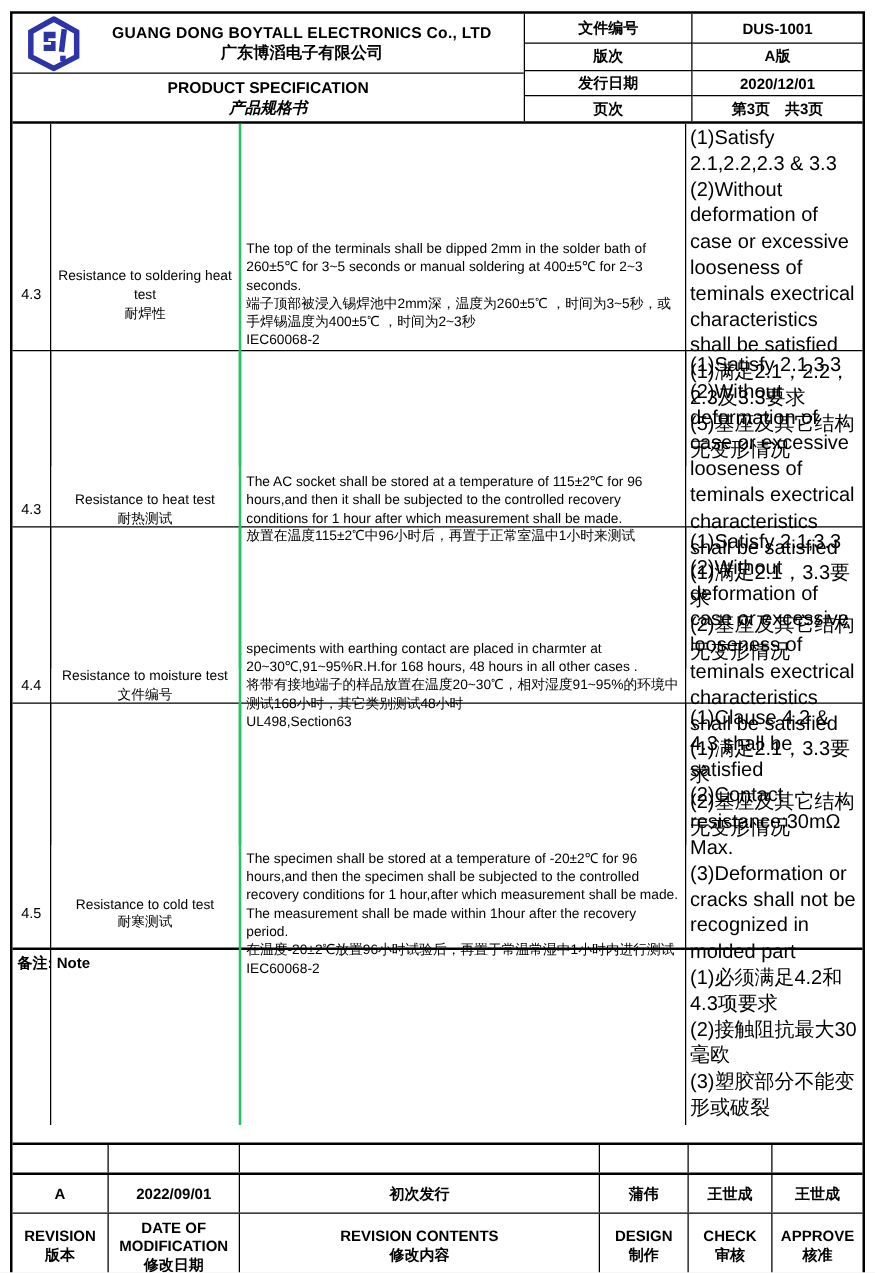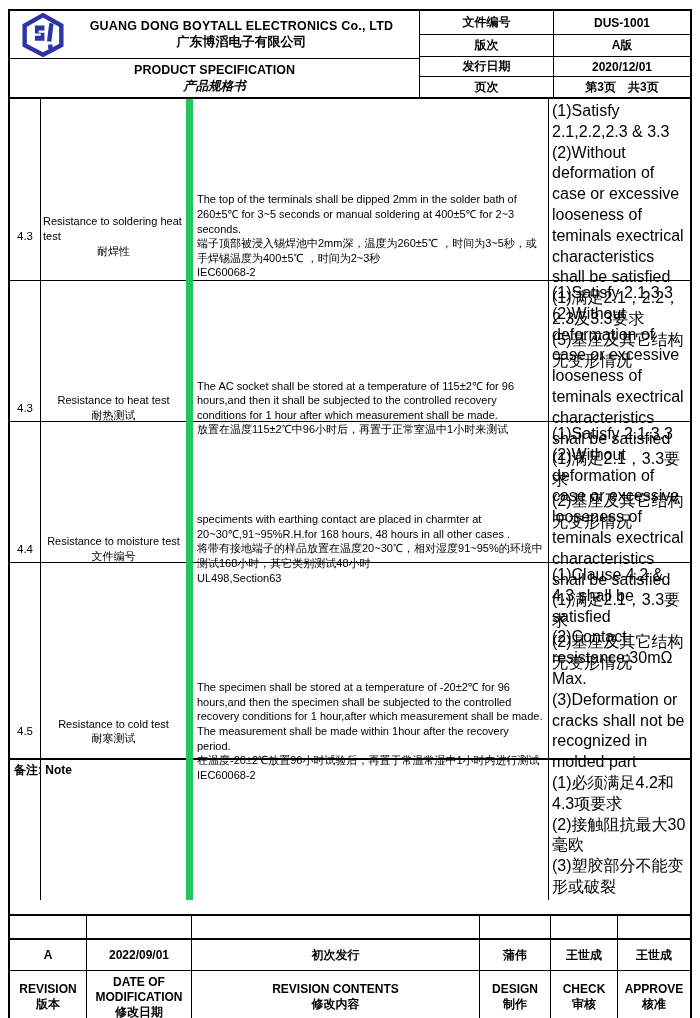--- a/index.html
+++ b/index.html
@@ -26,21 +26,21 @@
   .h-label { border-right:1px solid #000; }
   .h-row4 { border-bottom:none; }
 
   
   .spec-row { display:grid; grid-template-columns:31px 152px 356px 1fr; border-bottom:1px solid #000; }
   .spec-row.r1 { height:182px; }
   .spec-row.r2 { height:141px; }
   .spec-row.r3 { height:141px; }
   .spec-row.r4 { height:197px; border-bottom:2px solid #000; }
   .c-no { border-right:1px solid #000; display:flex; align-items:center; justify-content:center; font-size:11.5px; }
-  .c-name { border-right:7px solid #22c55e; display:flex; flex-direction:column; align-items:center; justify-content:center; font-size:11px; line-height:1.35; padding:2px; }
+  .c-name { border-right:2px solid #22c55e; display:flex; flex-direction:column; align-items:center; justify-content:center; text-align:center; font-size:11px; line-height:1.35; padding:2px; }
   .c-desc { border-right:1px solid #000; display:flex; align-items:center; padding:2px 4px;justify-content:flex-end; }
   .c-desc .txt { font-size:11px; line-height:1.33; white-space:pre-line; }
   .c-crit { padding:2px 3px; font-size:16px; line-height:1.3; white-space:pre-line; }
 
   
   .note-box { height:156px; border-bottom:2px solid #000; padding:2px 4px; font-weight:bold; font-size:12px; }
 
   
   .rev-grid { display:grid; grid-template-columns:77px 105px 288px 71px 67px 1fr; }
   .rev-grid > div { border-right:1px solid #000; display:flex; flex-direction:column; align-items:center; justify-content:center; text-align:center; }

